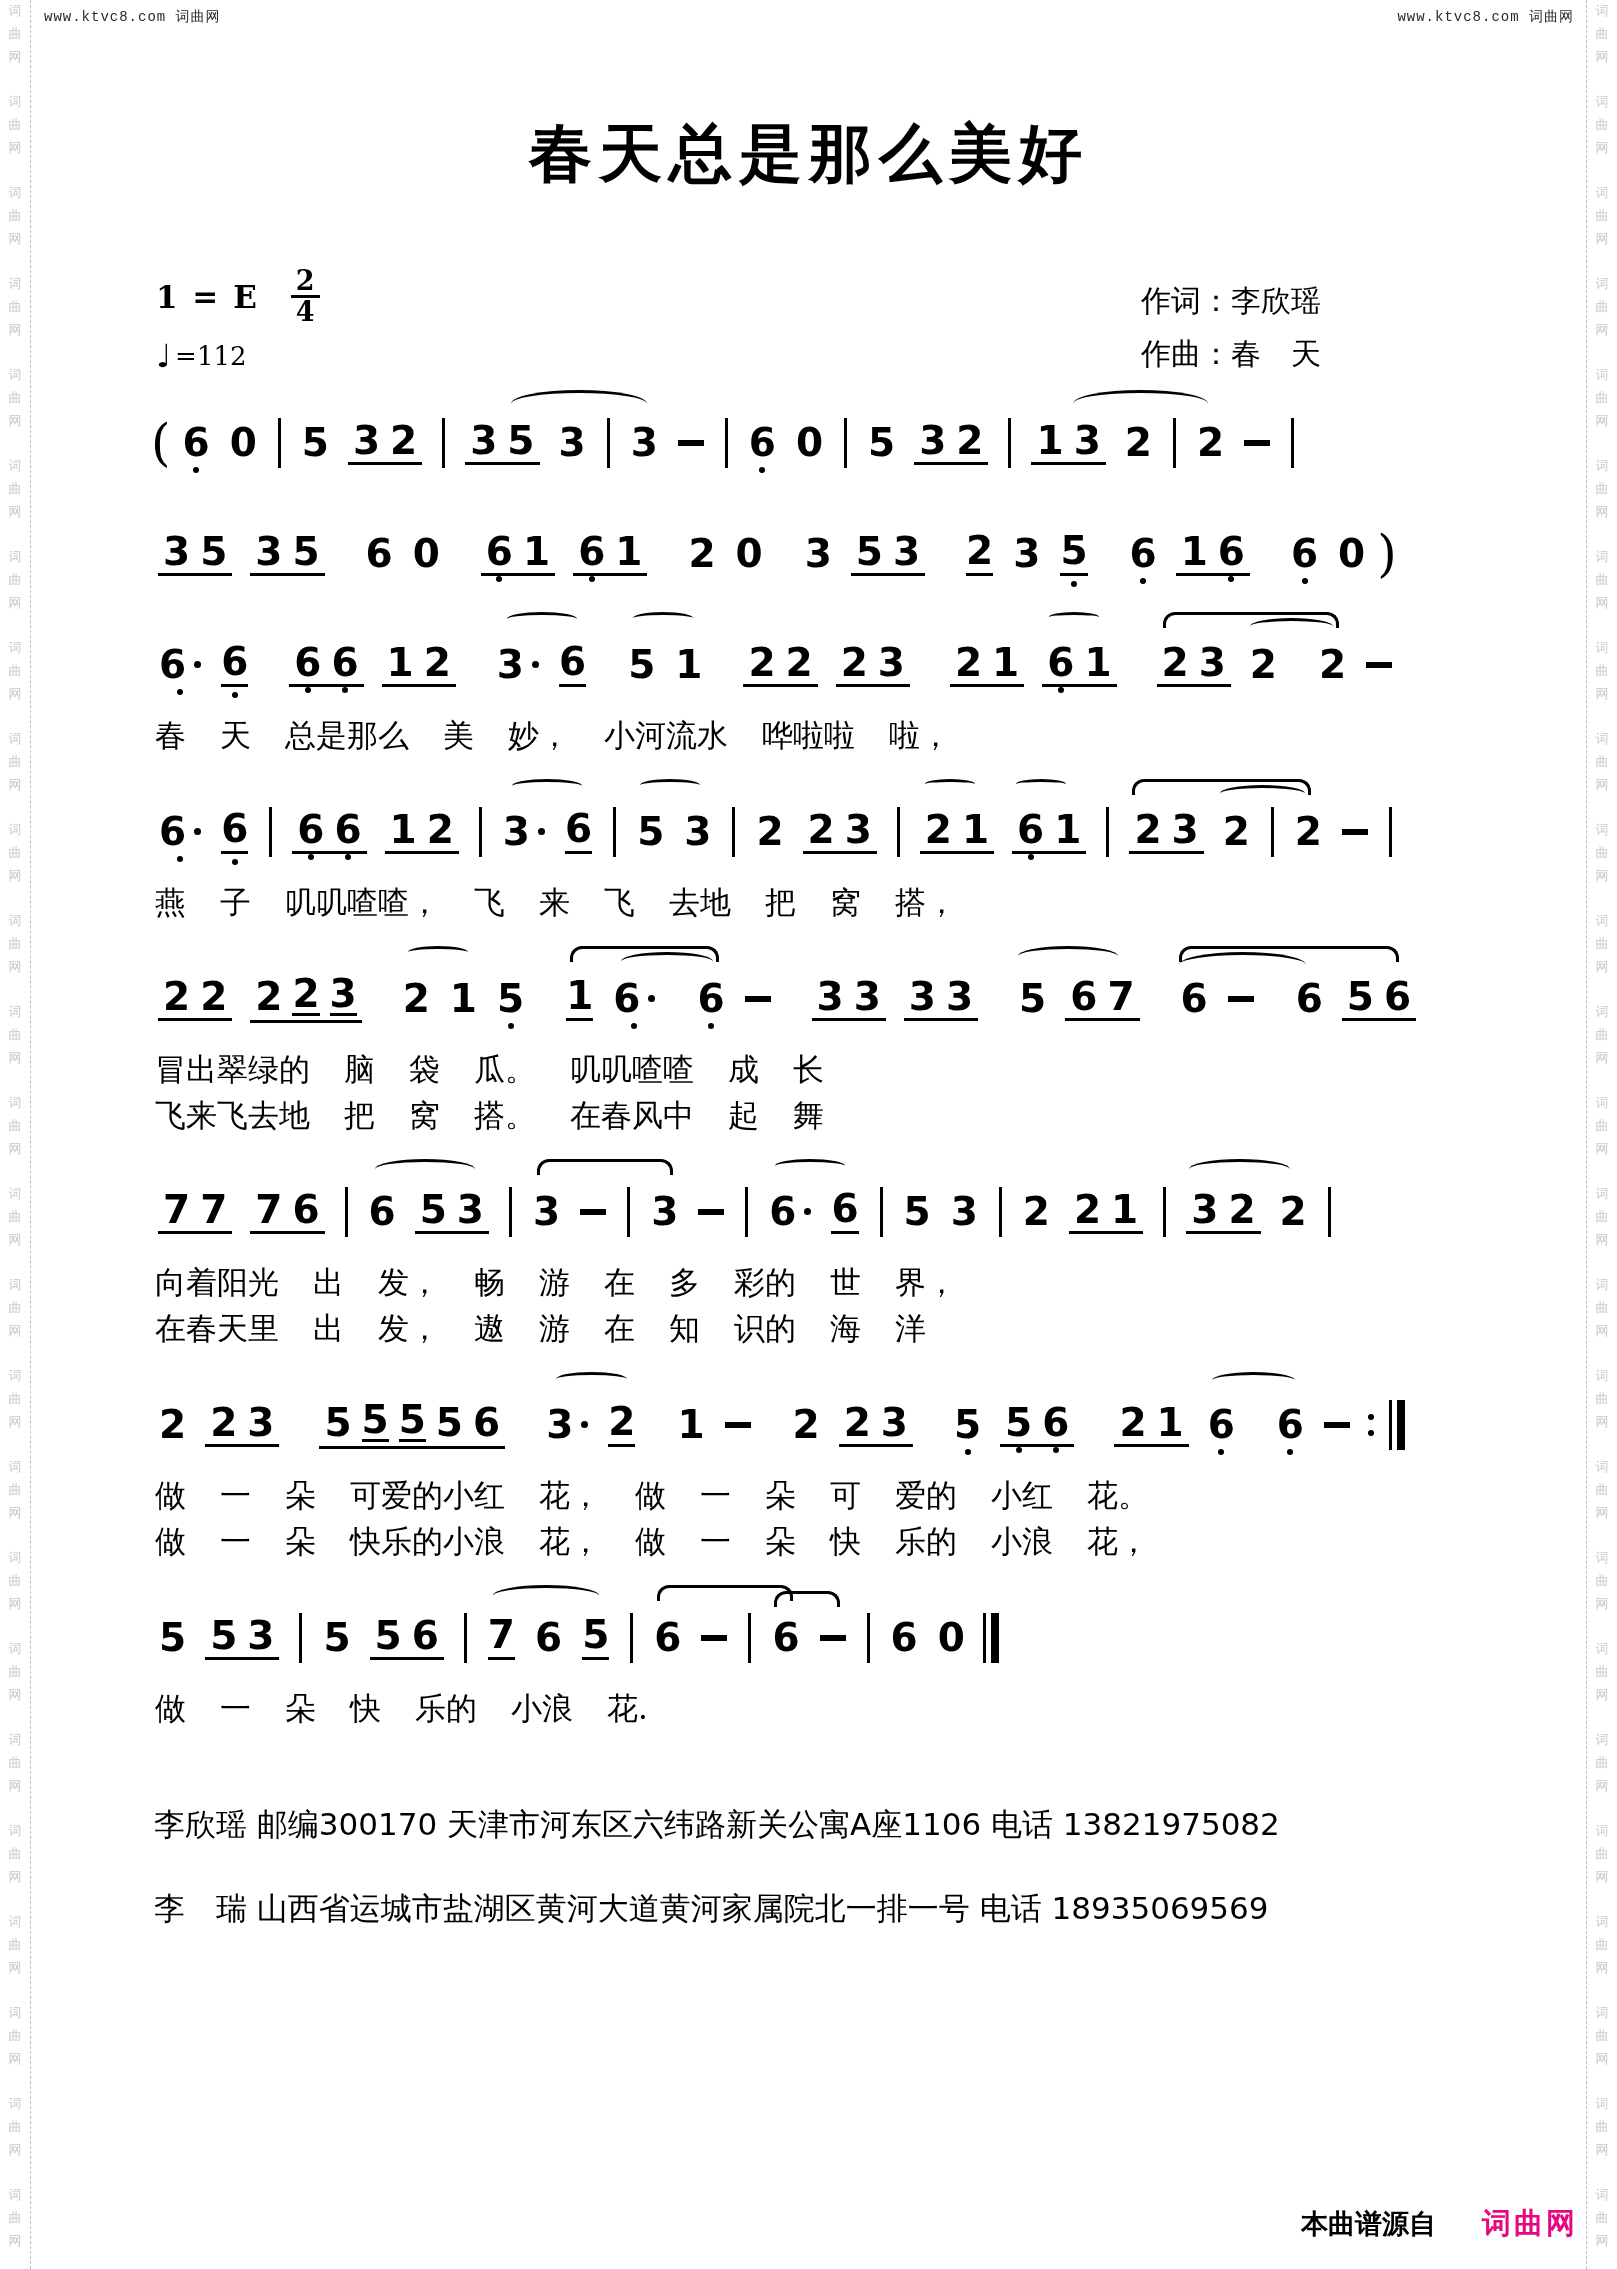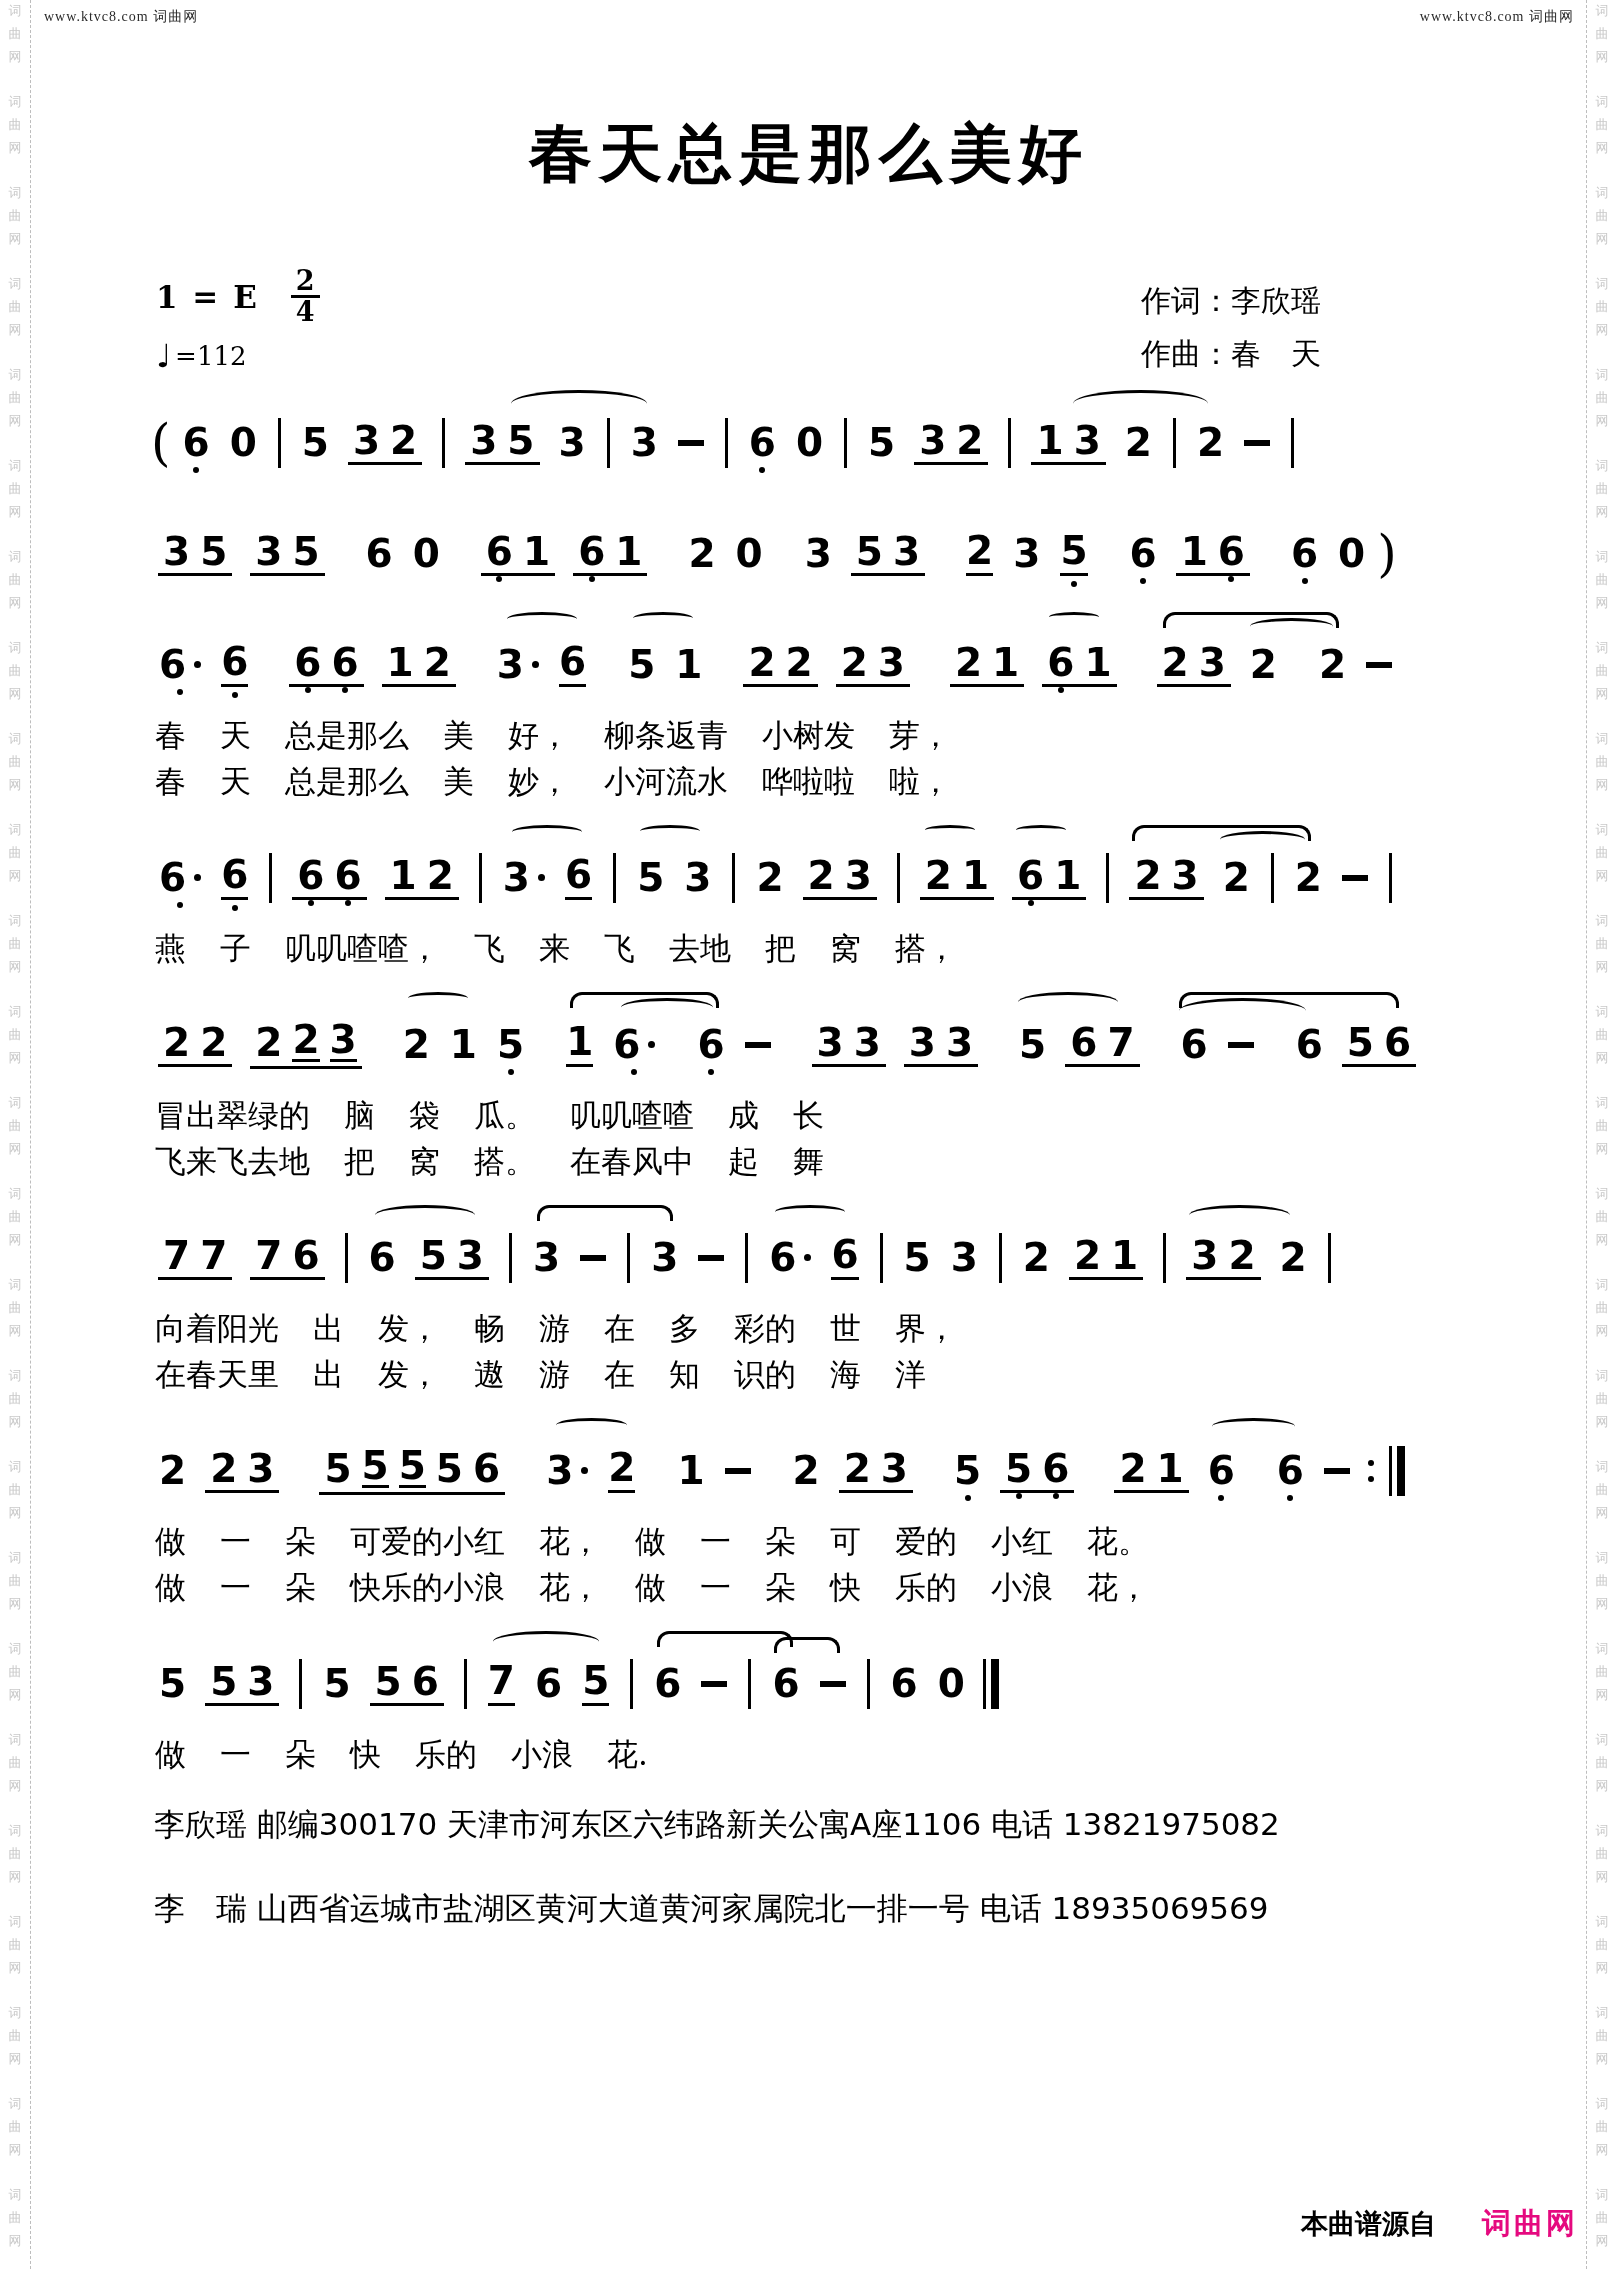--- a/index.html
+++ b/index.html
@@ -11,21 +11,21 @@
   .side-strip{
     position:absolute;top:0;bottom:0;width:30px;color:#c9c9c9;
     font-size:13px;line-height:1.75;text-align:center;white-space:pre-line;
     font-family:"DejaVu Sans",sans-serif;overflow:hidden;
   }
   .side-strip.left{left:0;border-right:1px dashed #bdbdbd;}
   .side-strip.right{right:0;border-left:1px dashed #bdbdbd;border-right:1px dashed #d7d7d7;}
   
   .top-mark{
     position:absolute;top:8px;font-size:14px;color:#2a2a2a;letter-spacing:1px;
-    font-family:Liberation Serif, serif;
+    font-family:Liberation Mono, monospace;
     text-align:center;
   }
   .top-mark.tl{left:44px;}
   .top-mark.tr{right:44px;}
   
   .title{
     position:absolute;top:111px;left:0;width:100%;text-align:center;
     font-family:"DejaVu Serif",serif;font-weight:bold;font-size:63px;letter-spacing:7px;
   }
   
@@ -605,21 +605,20 @@
         <span class="note dash">
           <span class="num"></span>
         </span>
         <span class="barline"></span>
         <div class="slur" style="left: 358px; width: 70px; top: 2px;"></div>
         <div class="slur" style="left: 484px; width: 60px; top: 2px;"></div>
         <div class="slur" style="left: 900px; width: 50px; top: 2px;"></div>
         <div class="slur sq" style="left: 1014px; width: 170px; top: 2px;"></div>
         <div class="slur" style="left: 1101px; width: 83px; top: 8px;"></div>
       </div>
-      <div class="lyric-line"><span class="lyric-seg">春</span><span class="lyric-seg">天</span><span class="lyric-seg">总是那么</span><span class="lyric-seg">美</span><span class="lyric-seg">好，</span><span class="lyric-seg">柳条返青</span><span class="lyric-seg">小树发</span><span class="lyric-seg">芽，</span></div>
       <div class="lyric-line"><span class="lyric-seg">春</span><span class="lyric-seg">天</span><span class="lyric-seg">总是那么</span><span class="lyric-seg">美</span><span class="lyric-seg">妙，</span><span class="lyric-seg">小河流水</span><span class="lyric-seg">哗啦啦</span><span class="lyric-seg">啦，</span></div>
     </div>
     <div class="score-row">
       <div class="notes-line">
         <span class="note">
           <span class="num">6</span>
           <span class="dot-after"></span>
           <span class="dot-below"></span>
         </span>
         <span class="note u1">

